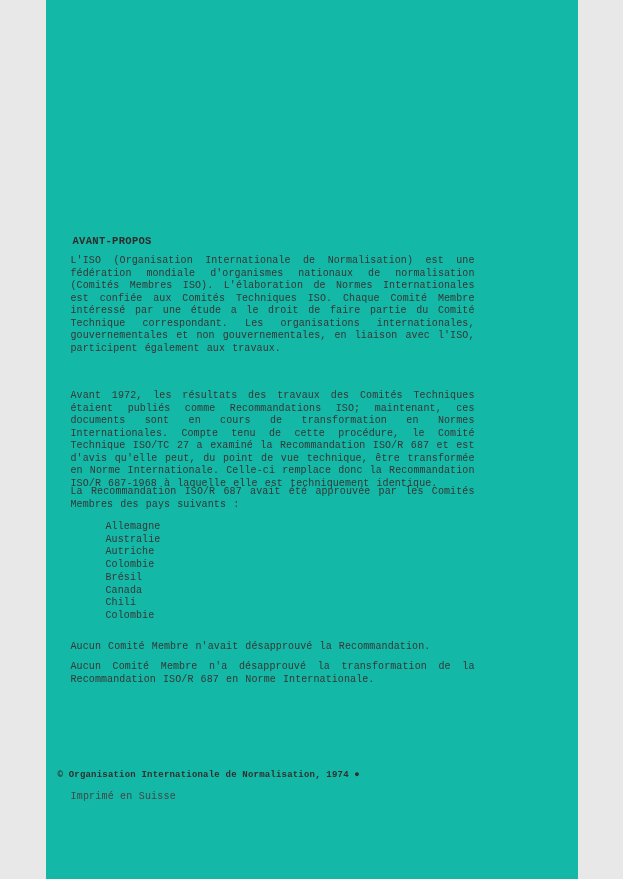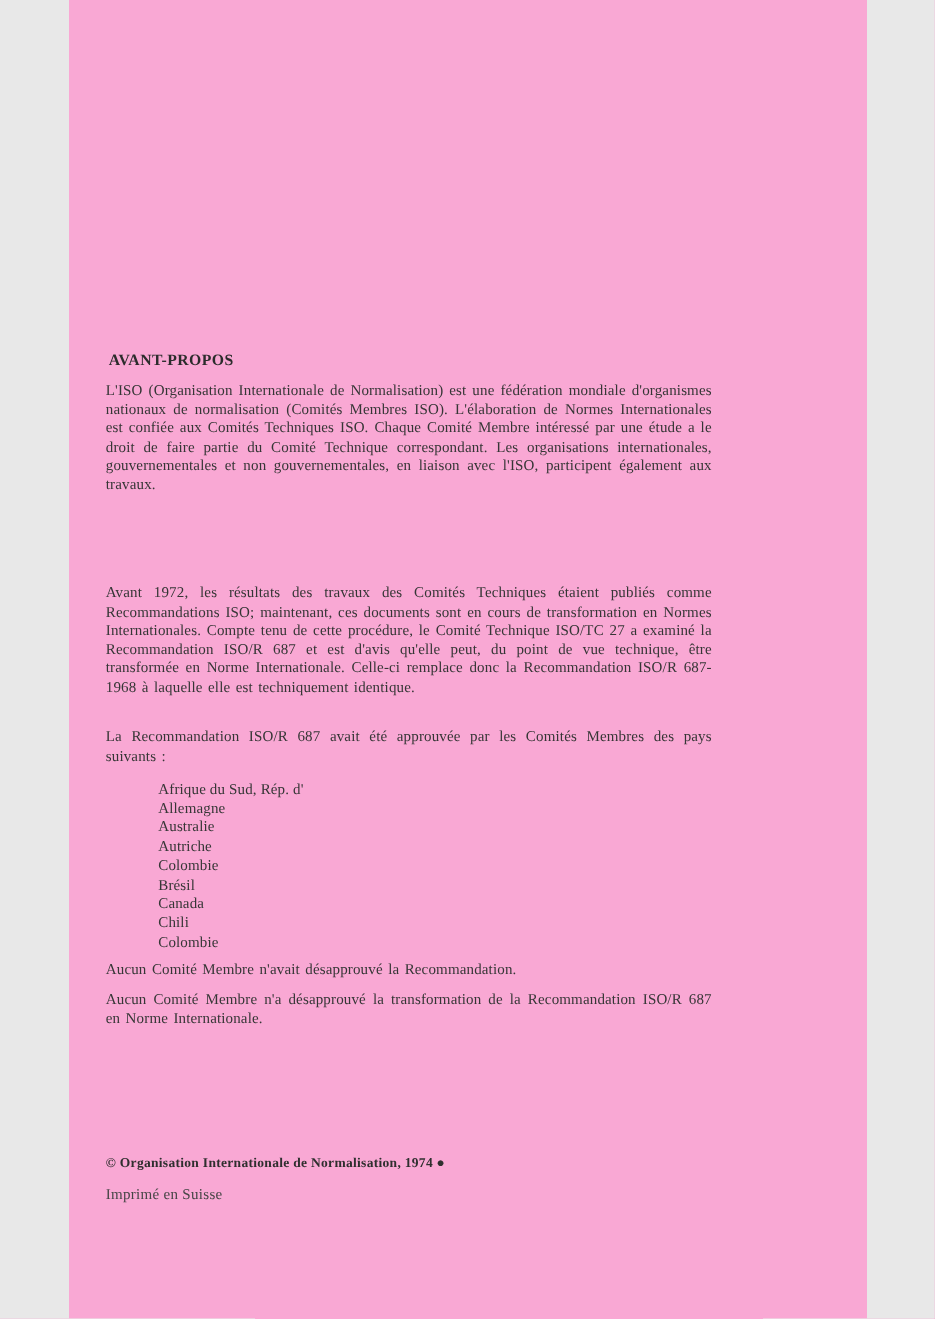--- a/index.html
+++ b/index.html
@@ -5,23 +5,23 @@
   html, body {
     margin: 0;
     padding: 0;
     background: #e8e8e8;
   }
   .page {
     position: relative;
     width: 532px;
     height: 879px;
     margin: 0 auto;
-    background: #f9a8d4;
+    background: #14b8a6;
     overflow: hidden;
-    font-family: Liberation Serif, serif;
+    font-family: Liberation Mono, monospace;
     color: #363636;
   }
   .block {
     position: absolute;
     left: 25px;
     width: 404px;
   }
   .heading {
     position: absolute;
     left: 27px;
@@ -54,21 +54,21 @@
   .country-col {
     font-size: 10px;
     line-height: 12.7px;
     letter-spacing: 0.1px;
   }
   .country-col.col-1 { width: 103px; }
   .country-col.col-2 { width: 112px; }
   .country-col.col-3 { width: 130px; }
   .footer-copyright {
     position: absolute;
-    left: 25px;
+    left: 12px;
     top: 770px;
     font-size: 9px;
     font-weight: bold;
     letter-spacing: 0.2px;
     color: #2f2f2f;
   }
   .footer-printed {
     position: absolute;
     left: 25px;
     top: 791px;
@@ -86,21 +86,20 @@
 
   <p class="block para" style="top:255px">L'ISO (Organisation Internationale de Normalisation) est une fédération mondiale d'organismes nationaux de normalisation (Comités Membres ISO). L'élaboration de Normes Internationales est confiée aux Comités Techniques ISO. Chaque Comité Membre intéressé par une étude a le droit de faire partie du Comité Technique correspondant. Les organisations internationales, gouvernementales et non gouvernementales, en liaison avec l'ISO, participent également aux travaux.</p>
 
 
   <p class="block para" style="top:390px">Avant 1972, les résultats des travaux des Comités Techniques étaient publiés comme Recommandations ISO; maintenant, ces documents sont en cours de transformation en Normes Internationales. Compte tenu de cette procédure, le Comité Technique ISO/TC 27 a examiné la Recommandation ISO/R 687 et est d'avis qu'elle peut, du point de vue technique, être transformée en Norme Internationale. Celle-ci remplace donc la Recommandation ISO/R 687-1968 à laquelle elle est techniquement identique.</p>
 
   <p class="block para" style="top:486px">La Recommandation ISO/R 687 avait été approuvée par les Comités Membres des pays suivants :</p>
 
   <div class="country-list">
     <div class="country-col col-1">
-        <div>Afrique du Sud, Rép. d'</div>
         <div>Allemagne</div>
         <div>Australie</div>
         <div>Autriche</div>
         <div>Colombie</div>
         <div>Brésil</div>
         <div>Canada</div>
         <div>Chili</div>
         <div>Colombie</div>
       </div>
   </div>

